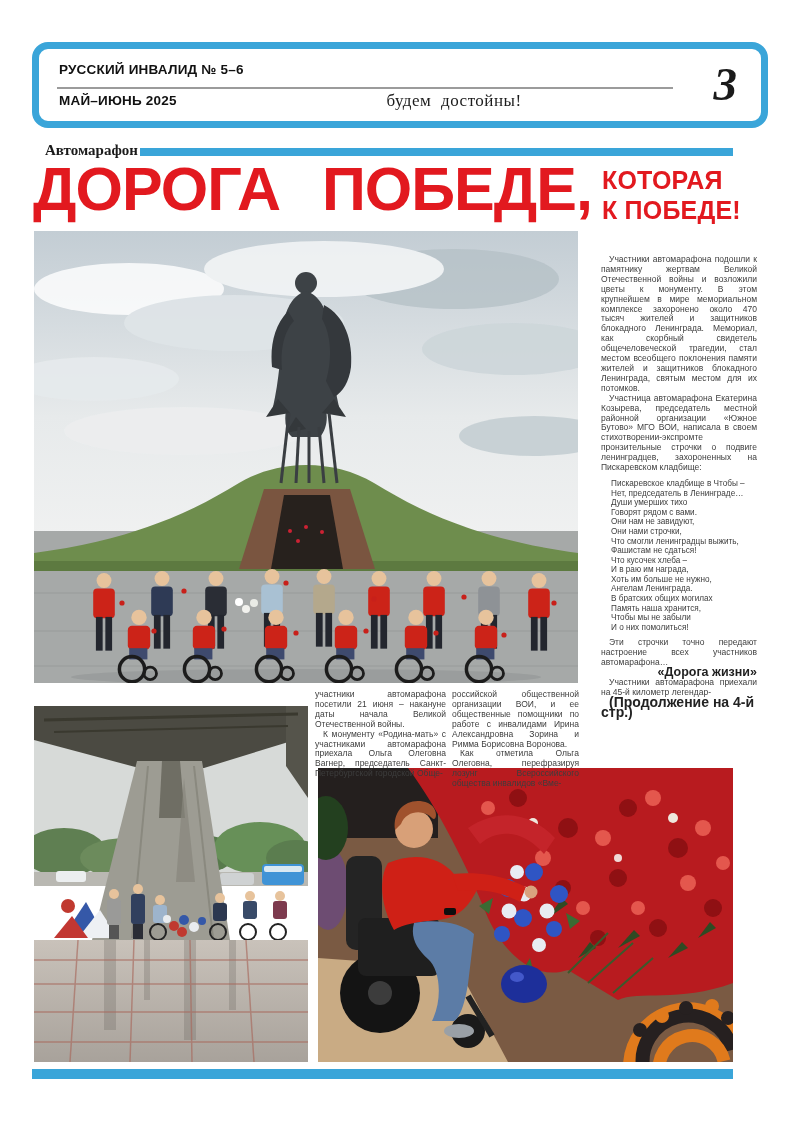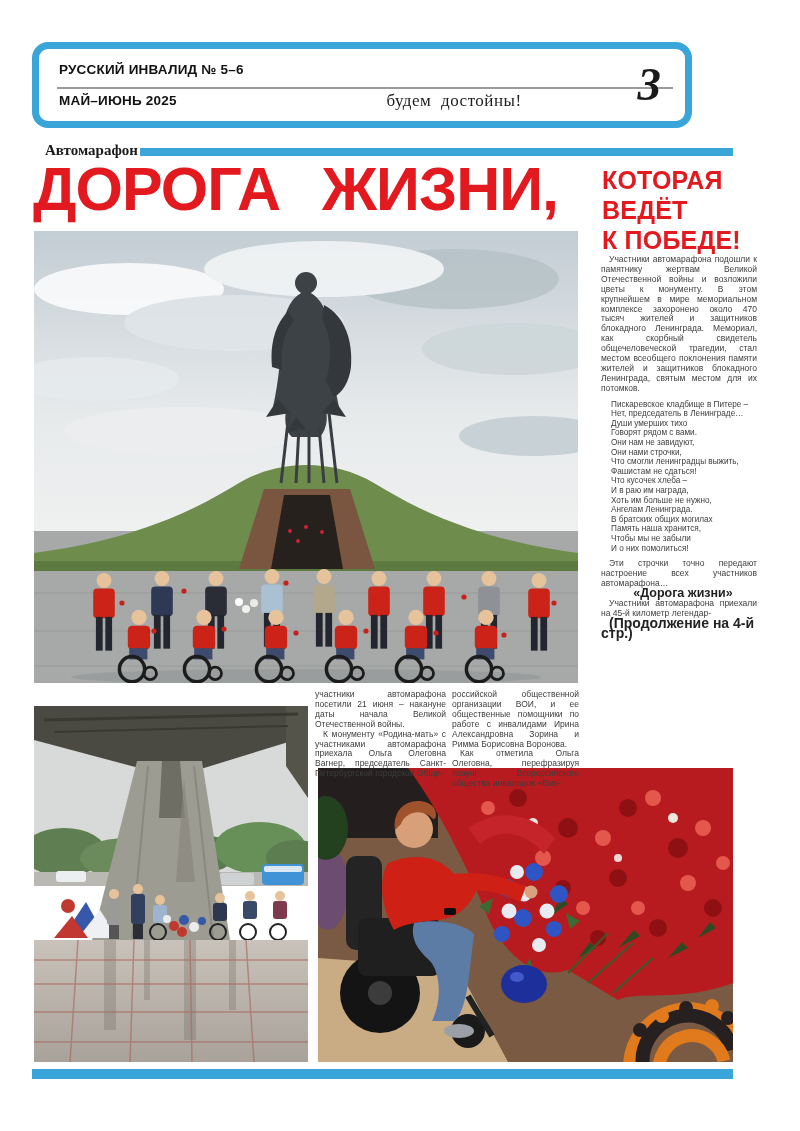--- a/index.html
+++ b/index.html
@@ -2,21 +2,21 @@
 <html lang="ru"><head>
 <meta charset="utf-8">
 <style>
   html,body { margin:0; padding:0; background:#ffffff; }
   .page {
     position:relative; width:800px; height:1131px; background:#ffffff;
     font-family:"Liberation Sans", sans-serif; color:#3b3b3b; overflow:hidden;
   }
   
   .header-box {
-    position:absolute; left:32px; top:42px; width:660px; height:86px;
+    position:absolute; left:32px; top:42px; width:736px; height:86px;
     border:7px solid #3aa5d9; border-radius:16px; background:#fff; box-sizing:border-box;padding-left:39px;
   }
   .mast-line1 { position:absolute; left:20px; top:13px; font-weight:bold; font-size:13.5px; color:#111; letter-spacing:.2px; }
   .mast-line2 { position:absolute; left:20px; top:44px; font-weight:bold; font-size:13.5px; color:#111; letter-spacing:.2px; }
   .header-rule { position:absolute; left:18px; top:38px; width:616px; height:2px; background:#9b9b9b; }
   .slogan1, .slogan2 {
     position:absolute; left:300px; width:230px; text-align:center;
     font-family:"Liberation Serif", serif; font-size:17px; color:#1c1c1c; word-spacing:5px; letter-spacing:.5px;
   }
   .slogan1 { top:9px; }
@@ -46,44 +46,43 @@
   #photo-bl   { left:34px; top:706px; width:274px; height:356px; }
   #photo-br   { left:318px; top:768px; width:415px; height:294px; }
   
   .txtcol { position:absolute; text-align:justify; font-size:8.5px; line-height:9.9px; color:#3d3d3d; }
   .txtcol p { margin:0; text-indent:8px; }
   .txtcol p.first { text-indent:0; }
   #col-left { left:315px; top:690px; width:131px; }
   #col-mid  { left:452px; top:690px; width:127px; }
   #col-right{ left:601px; top:255px; width:156px; }
   .poem { margin:6px 0 6px 10px; font-size:8.2px; line-height:9.6px; text-align:left; color:#3d3d3d; }
-  .subhead { margin:7px 0 3px 0; text-align:center; font-weight:bold; font-size:12.5px; color:#1f1f1f; text-indent:0; }
+  .subhead { margin:7px 0 3px 0; text-align:right; font-weight:bold; font-size:12.5px; color:#1f1f1f; text-indent:0; }
   .contnote { margin-top:6px; text-align:left; font-weight:bold; font-size:14px; color:#222; text-indent:0; }
   
   .bottom-bar { position:absolute; left:32px; top:1069px; width:701px; height:10px; background:#3aa5d9; }
 </style>
 </head>
 <body>
 
 <div class="page">
 
   <div class="header-box">
     <div class="mast-line1">РУССКИЙ ИНВАЛИД № 5–6</div>
     <div class="mast-line2">МАЙ–ИЮНЬ 2025</div>
     <div class="header-rule"></div>
     <div class="slogan2">будем достойны!</div>
     <div class="pagenum">3</div>
   </div>
 
   <div class="kicker">Автомарафон</div>
   <div class="kicker-bar"></div>
-  <div class="headline">ДОРОГА ЖИЗНИ,</div>
+  <div class="headline">ДОРОГА ПОБЕДЕ,</div>
   <div class="headline-tail">
     <div>КОТОРАЯ</div>
-    <div>ВЕДЁТ</div>
     <div>К ПОБЕДЕ!</div>
   </div>
 
   <svg id="photo-main" class="photo" viewBox="0 0 544 452">
     <defs>
       <linearGradient id="skyg" x1="0" y1="0" x2="0" y2="1">
         <stop offset="0" stop-color="#c3cdd4"></stop>
           <stop offset="0.6" stop-color="#e7eaeb"></stop>
           <stop offset="1" stop-color="#f0f1f1"></stop>
       </linearGradient>
@@ -377,22 +376,23 @@
     <p class="first">участники автомарафона посетили 21 июня – накануне даты начала Великой Отечественной войны.</p>
     <p>К монументу «Родина-мать» с участниками автомарафона приехала Ольга Олеговна Вагнер, председатель Санкт-Петербургской городской Обще-</p>
   </div>
   <div id="col-mid" class="txtcol">
     <p class="first">российской общественной организации ВОИ, и ее общественные помощники по работе с инвалидами Ирина Александровна Зорина и Римма Борисовна Воронова.</p>
     <p>Как отметила Ольга Олеговна, перефразируя лозунг Всероссийского общества инвалидов «Вме-</p>
   </div>
 
   <div id="col-right" class="txtcol">
     <p>Участники автомарафона подошли к памятнику жертвам Великой Отечественной войны и возложили цветы к монументу. В этом крупнейшем в мире мемориальном комплексе захоронено около 470 тысяч жителей и защитников блокадного Ленинграда. Мемориал, как скорбный свидетель общечеловеческой трагедии, стал местом всеобщего поклонения памяти жителей и защитников блокадного Ленинграда, святым местом для их потомков.</p>
+    <p>Участница автомарафона Екатерина Козырева, председатель местной районной организации «Южное Бутово» МГО ВОИ, написала в своем стихотворении-экспромте пронзительные строчки о подвиге ленинградцев, захороненных на Пискаревском кладбище:</p>
     <div class="poem">
-      <div>Пискаревское кладбище в Питере –</div>
+      <div>Пискаревское кладбище в Чтобы –</div>
       <div>Нет, председатель в Ленинграде…</div>
       <div>Души умерших тихо</div>
       <div>Говорят рядом с вами.</div>
       <div>Они нам не завидуют,</div>
       <div>Они нами строчки,</div>
       <div>Что смогли ленинградцы выжить,</div>
       <div>Фашистам не сдаться!</div>
       <div>Что кусочек хлеба –</div>
       <div>И в раю им награда,</div>
       <div>Хоть им больше не нужно,</div>

